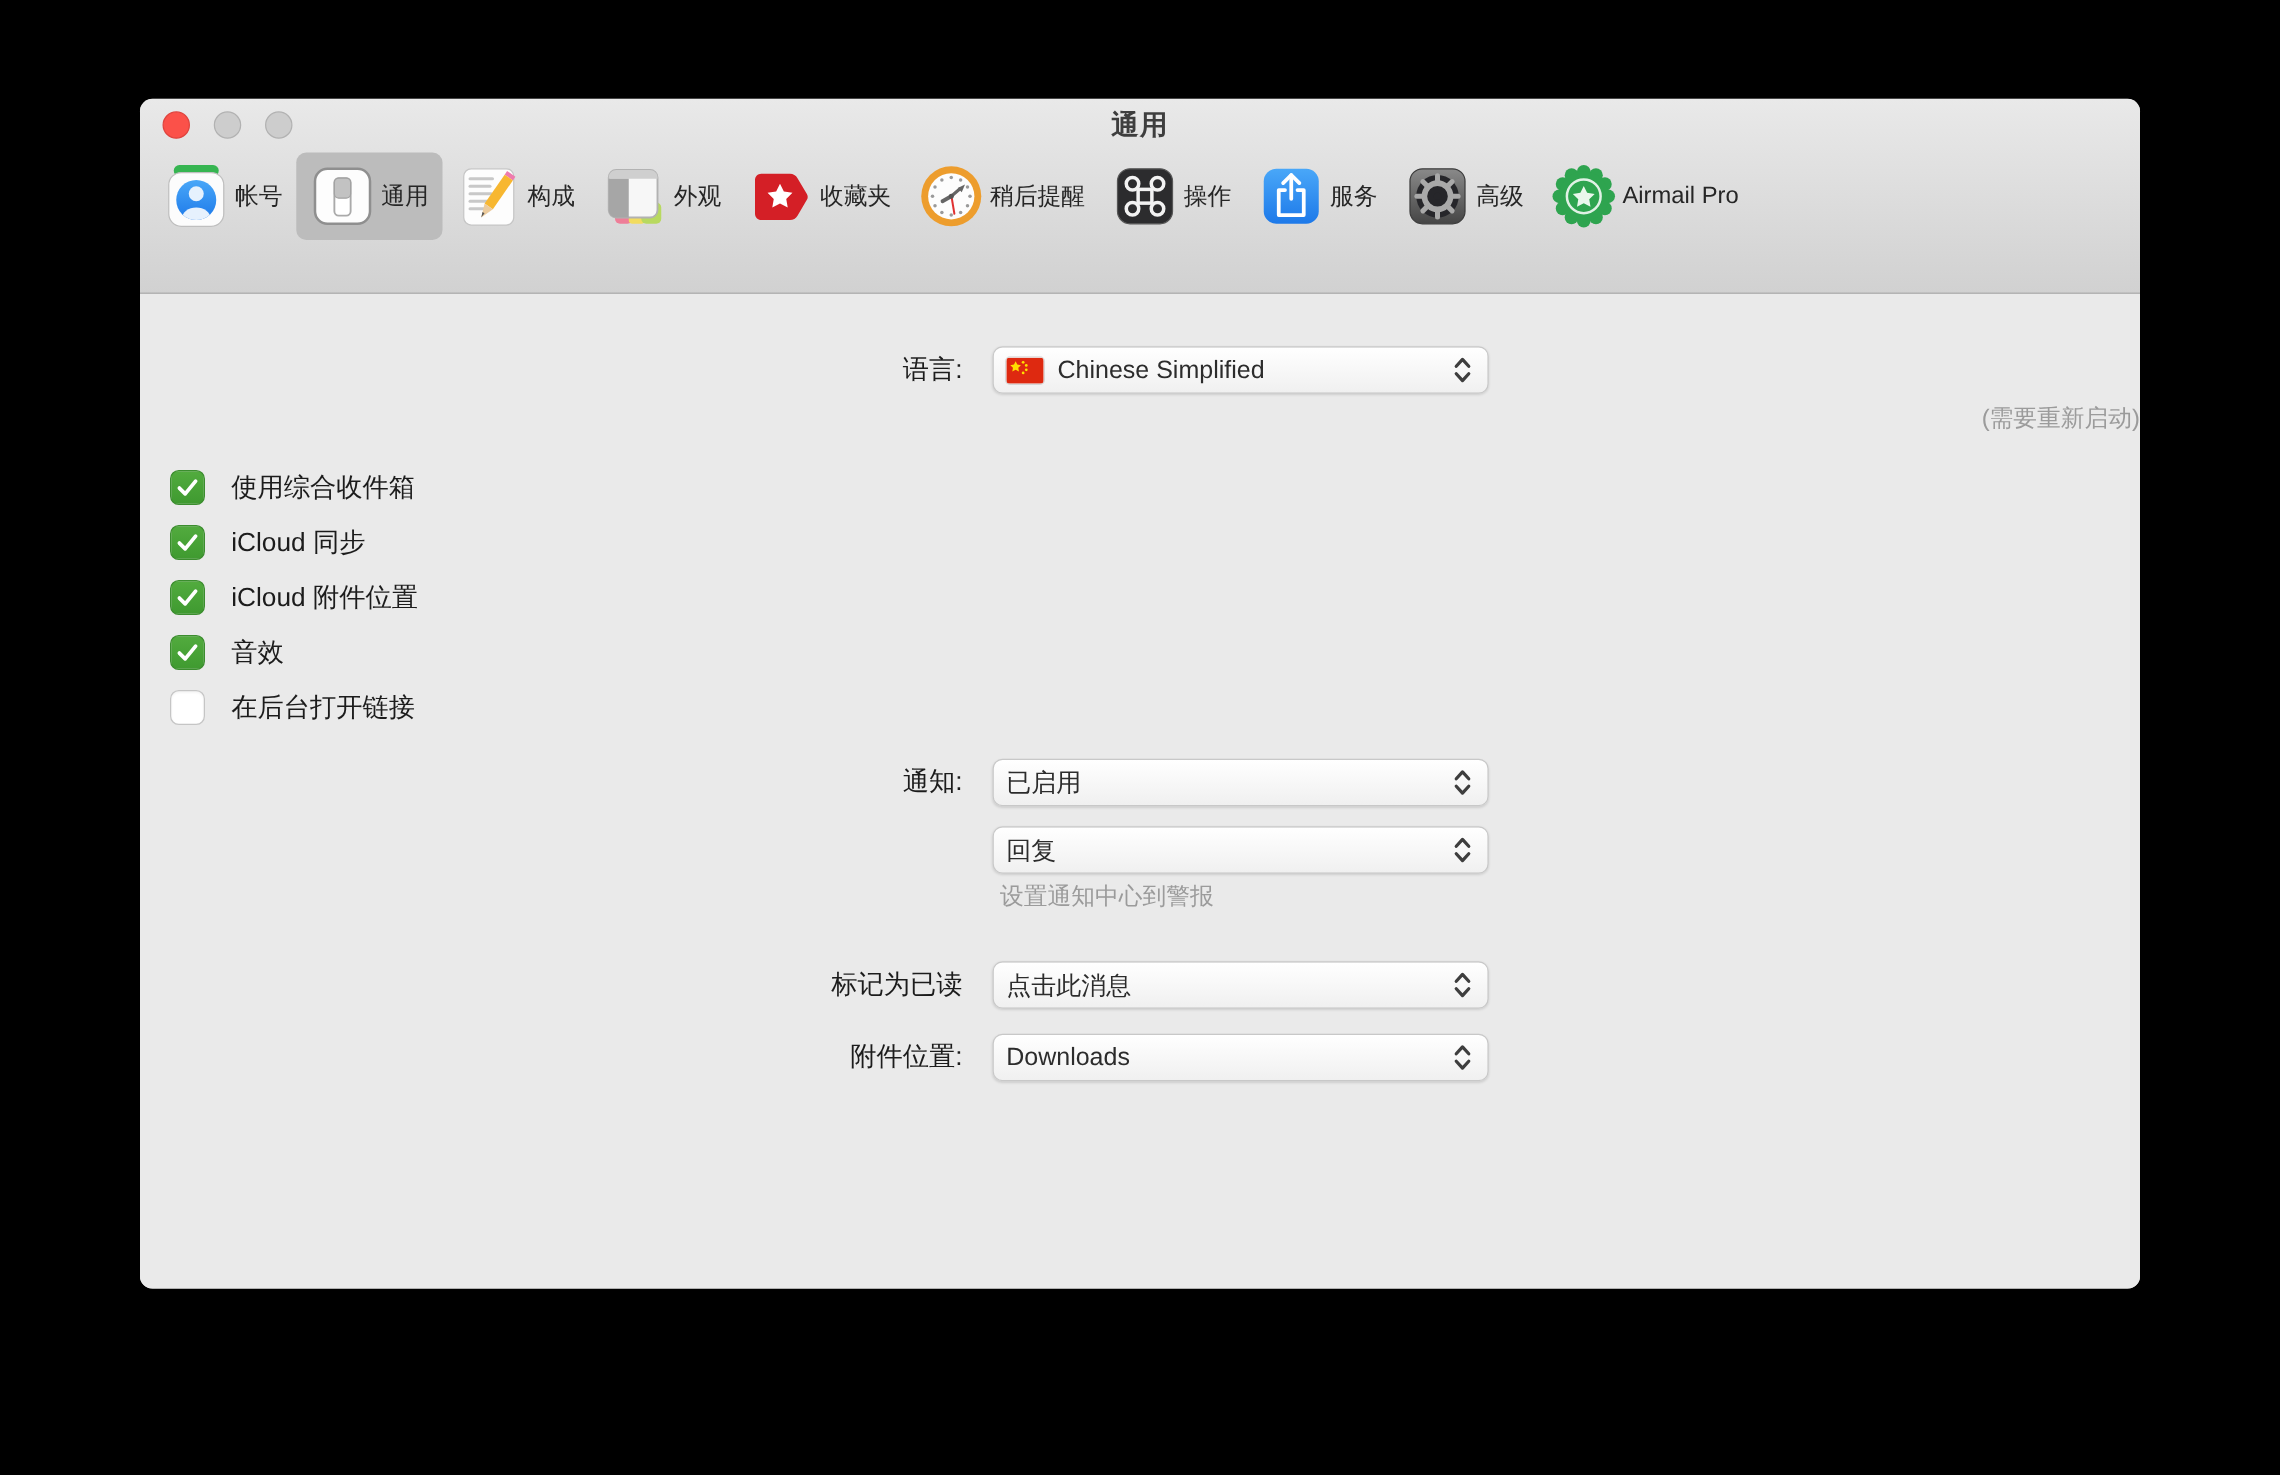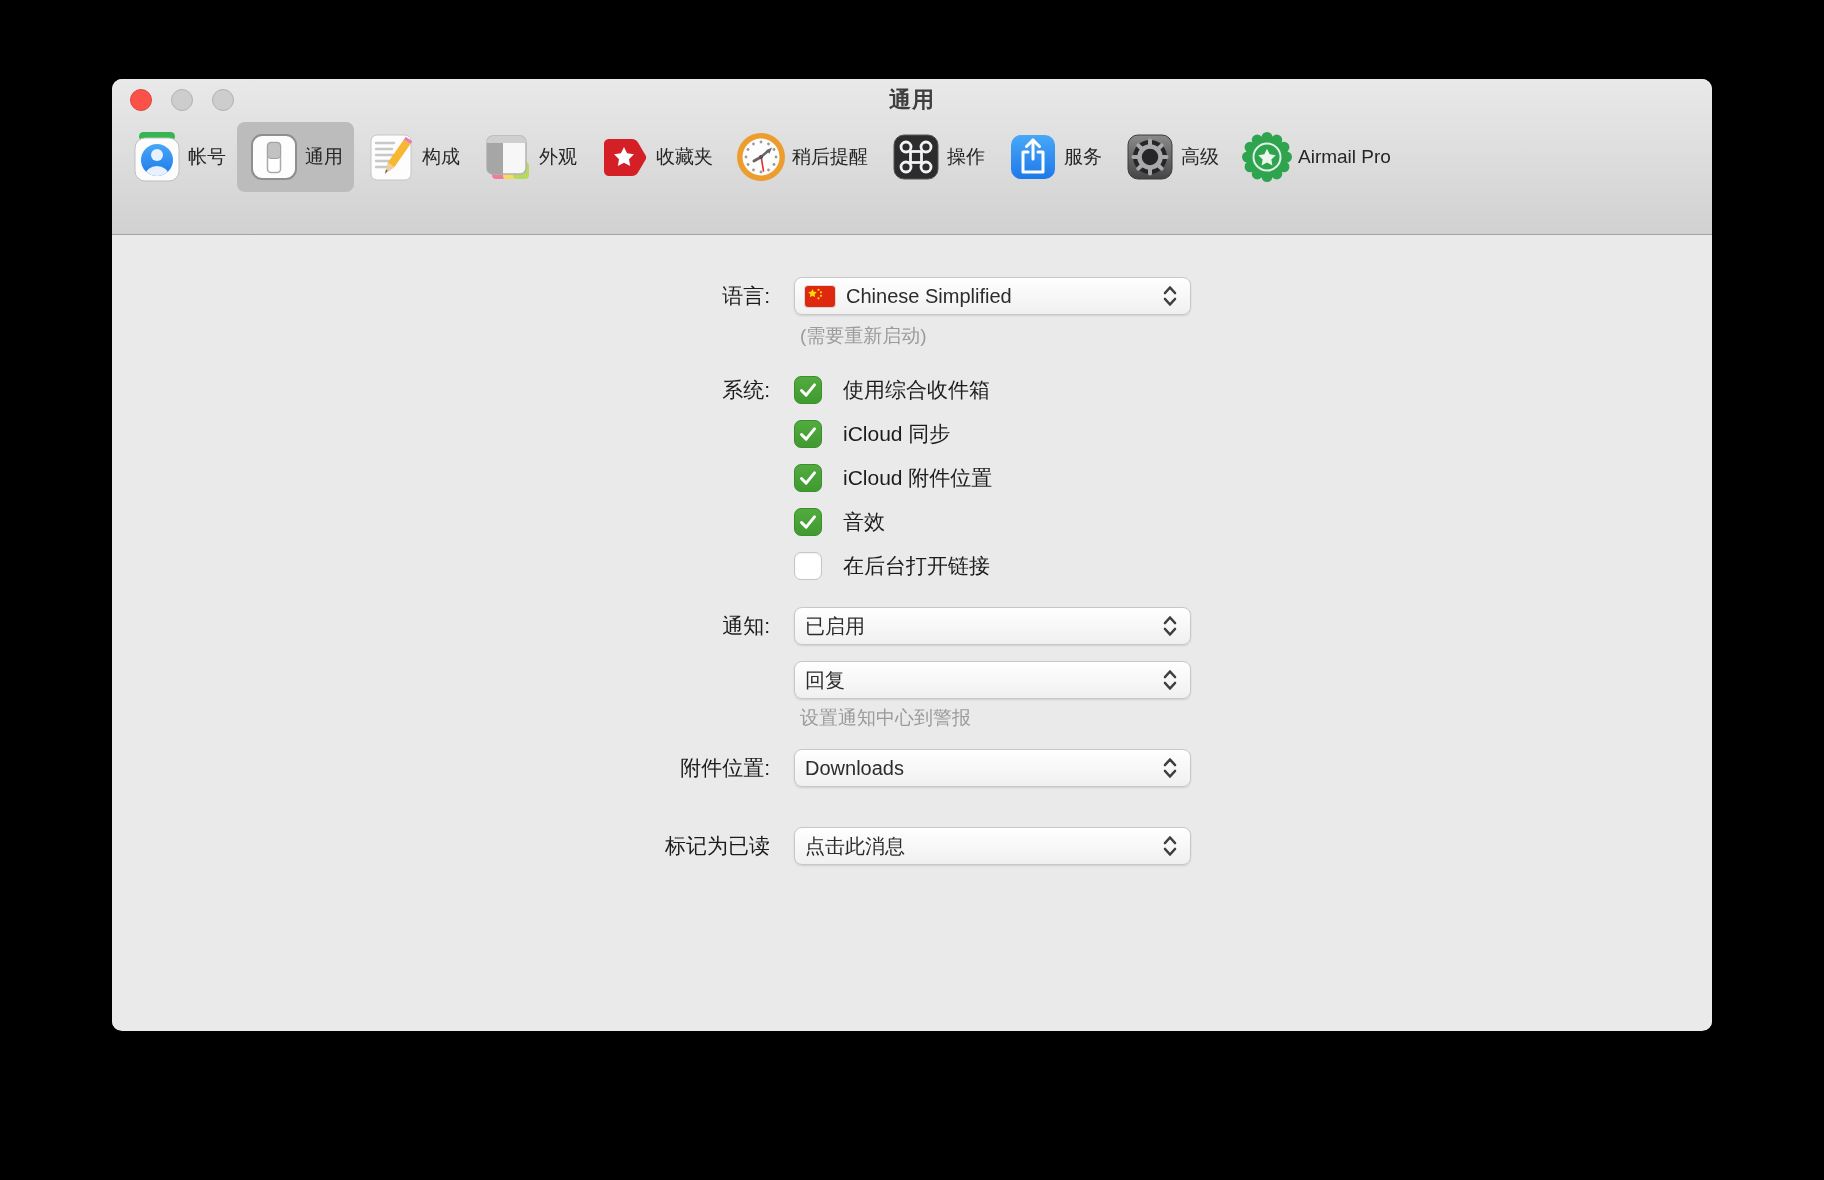--- a/index.html
+++ b/index.html
@@ -30,21 +30,21 @@
   .lbl.cb-align { line-height:28px; }
   .ctl { margin-left:24px; }
   .dd { width:397px; height:38px; background:linear-gradient(#ffffff,#f0f0f0);
         border:1px solid #c8c8c8; border-radius:8px; box-shadow:0 1px 2px rgba(0,0,0,.12);
         display:flex; align-items:center; padding:0 11px 0 10px;
         font-size:20px; color:#2c2c2c; }
   .dd .stepper { margin-left:auto; display:flex; }
   .flag { margin-right:11px; display:flex; border-radius:3px; overflow:hidden;
           box-shadow:0 0 0 1px rgba(0,0,0,.12); }
   .note { font-size:19px; color:#9b9b9b; margin-left:688px; height:23px; line-height:23px; }
-  .note.lang { margin-top:9px; }
+  .note.lang { margin-top:9px;text-align:right; }
   .cb-stack { margin-left:24px; }
   .cbrow { display:flex; align-items:center; gap:21px; height:28px; margin-bottom:16px;
            font-size:21px; color:#1c1c1c; }
   .cbrow:last-child { margin-bottom:0; }
   .cb { width:28px; height:28px; border-radius:7px; background:#fff; border:1px solid #c5c5c5;
         box-shadow:inset 0 1px 2px rgba(0,0,0,.06); display:flex; align-items:center;
         justify-content:center; flex:0 0 auto; }
   .cb svg { visibility:hidden; }
   .cb.checked { background:linear-gradient(#52ab3e,#3f9a30); border-color:#3b8d2e;
                 box-shadow:none; }
@@ -289,21 +289,20 @@
               <path d="M4,10 L9,4.5 L14,10"></path>
                 <path d="M4,16 L9,21.5 L14,16"></path>
             </svg>
           </span>
         </div>
       </div>
     </div>
     <div class="note lang">(需要重新启动)</div>
 
     <div class="row mt-sys">
-      <div class="lbl cb-align">系统:</div>
       <div class="cb-stack">
         <div class="cbrow">
           <span class="cb checked">
             <svg width="28" height="28" viewBox="0 0 28 28">
                 <polyline points="7,14.5 12,19.5 21,8.5" fill="none" stroke="#fff" stroke-width="3.2" stroke-linecap="round" stroke-linejoin="round"></polyline>
               </svg>
           </span>
           <span>使用综合收件箱</span>
         </div>
         <div class="cbrow">
@@ -362,44 +361,44 @@
         <span class="stepper">
           <svg width="18" height="26" viewBox="0 0 18 26" fill="none" stroke="#3e3e3e" stroke-width="2.6" stroke-linecap="round" stroke-linejoin="round">
             <path d="M4,10 L9,4.5 L14,10"></path>
               <path d="M4,16 L9,21.5 L14,16"></path>
           </svg>
         </span>
       </div>
     </div>
     <div class="note mt-note2">设置通知中心到警报</div>
 
+    <div class="row mt-mark">
+      <div class="lbl">标记为已读</div>
+      <div class="ctl">
+        <div class="dd">
+          <span>点击此消息</span>
+          <span class="stepper">
+            <svg width="18" height="26" viewBox="0 0 18 26" fill="none" stroke="#3e3e3e" stroke-width="2.6" stroke-linecap="round" stroke-linejoin="round">
+              <path d="M4,10 L9,4.5 L14,10"></path>
+                <path d="M4,16 L9,21.5 L14,16"></path>
+            </svg>
+          </span>
+        </div>
+      </div>
+    </div>
+
     <div class="row mt-att">
       <div class="lbl">附件位置:</div>
       <div class="ctl">
         <div class="dd">
           <span>Downloads</span>
           <span class="stepper">
             <svg width="18" height="26" viewBox="0 0 18 26" fill="none" stroke="#3e3e3e" stroke-width="2.6" stroke-linecap="round" stroke-linejoin="round">
               <path d="M4,10 L9,4.5 L14,10"></path>
                 <path d="M4,16 L9,21.5 L14,16"></path>
             </svg>
           </span>
         </div>
       </div>
     </div>
 
-    <div class="row mt-mark">
-      <div class="lbl">标记为已读</div>
-      <div class="ctl">
-        <div class="dd">
-          <span>点击此消息</span>
-          <span class="stepper">
-            <svg width="18" height="26" viewBox="0 0 18 26" fill="none" stroke="#3e3e3e" stroke-width="2.6" stroke-linecap="round" stroke-linejoin="round">
-              <path d="M4,10 L9,4.5 L14,10"></path>
-                <path d="M4,16 L9,21.5 L14,16"></path>
-            </svg>
-          </span>
-        </div>
-      </div>
-    </div>
-
   </div>
 </div>
 
 </body></html>

